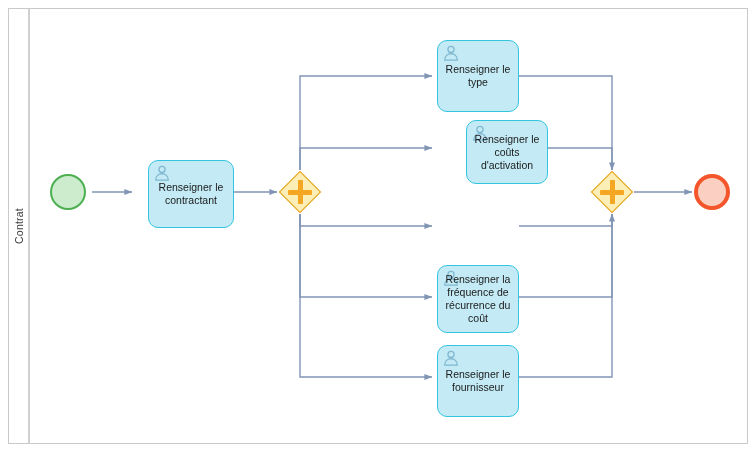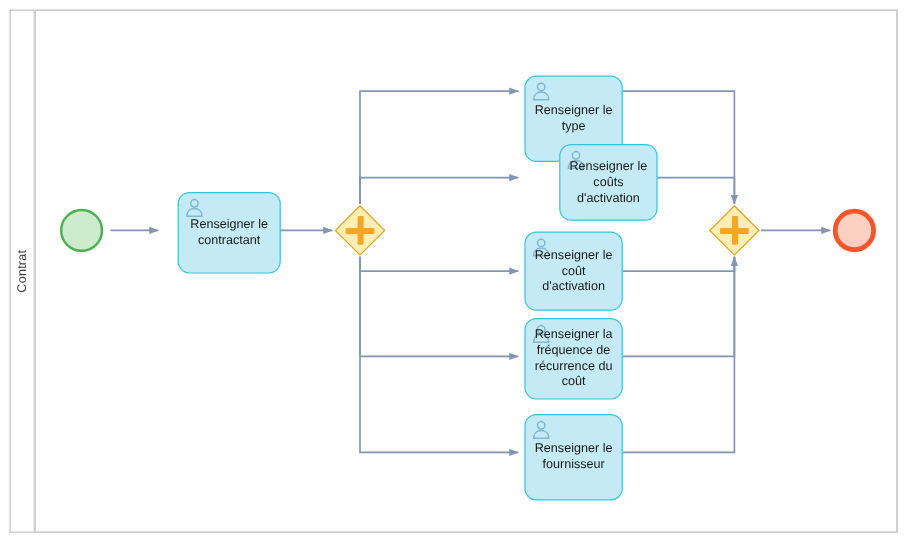--- a/index.html
+++ b/index.html
@@ -206,43 +206,36 @@
     </svg>
     <div class="task-label">Renseigner le contractant</div>
   </div>
 
   <div class="gateway" style="left:278px; top:170px;">
     <div class="gw-diamond"></div>
     <div class="gw-plus-h"></div>
     <div class="gw-plus-v"></div>
   </div>
 
-  <div class="task" style="left:437px; top:40px; width:82px; height:72px;margin-top:23px;">
+  <div class="task" style="left:437px; top:40px; width:82px; height:72px;">
     <svg class="task-icon" viewBox="0 0 24 24">
       <circle cx="12" cy="7.2" r="4.1" fill="none" stroke="#6aa7c4" stroke-width="1.7"></circle>
       <path d="M3.6,21.5 C3.6,15.9 7.4,13 12,13 C16.6,13 20.4,15.9 20.4,21.5 Z" fill="none" stroke="#6aa7c4" stroke-width="1.7"></path>
     </svg>
     <div class="task-label">Renseigner le type</div>
   </div>
 
   <div class="task" style="left:437px; top:120px; width:82px; height:64px;margin-left:29px;">
     <svg class="task-icon" viewBox="0 0 24 24">
       <circle cx="12" cy="7.2" r="4.1" fill="none" stroke="#6aa7c4" stroke-width="1.7"></circle>
       <path d="M3.6,21.5 C3.6,15.9 7.4,13 12,13 C16.6,13 20.4,15.9 20.4,21.5 Z" fill="none" stroke="#6aa7c4" stroke-width="1.7"></path>
     </svg>
     <div class="task-label">Renseigner le coûts d'activation</div>
   </div>
 
-  <div class="task" style="left:437px; top:193px; width:82px; height:66px;">
-    <svg class="task-icon" viewBox="0 0 24 24">
-      <circle cx="12" cy="7.2" r="4.1" fill="none" stroke="#6aa7c4" stroke-width="1.7"></circle>
-      <path d="M3.6,21.5 C3.6,15.9 7.4,13 12,13 C16.6,13 20.4,15.9 20.4,21.5 Z" fill="none" stroke="#6aa7c4" stroke-width="1.7"></path>
-    </svg>
-    <div class="task-label">Renseigner le coût d'activation</div>
-  </div>
 
   <div class="task" style="left:437px; top:265px; width:82px; height:68px;justify-content:center;">
     <svg class="task-icon" viewBox="0 0 24 24">
       <circle cx="12" cy="7.2" r="4.1" fill="none" stroke="#6aa7c4" stroke-width="1.7"></circle>
       <path d="M3.6,21.5 C3.6,15.9 7.4,13 12,13 C16.6,13 20.4,15.9 20.4,21.5 Z" fill="none" stroke="#6aa7c4" stroke-width="1.7"></path>
     </svg>
     <div class="task-label">Renseigner la fréquence de récurrence du coût</div>
   </div>
 
   <div class="task" style="left:437px; top:345px; width:82px; height:72px;">

